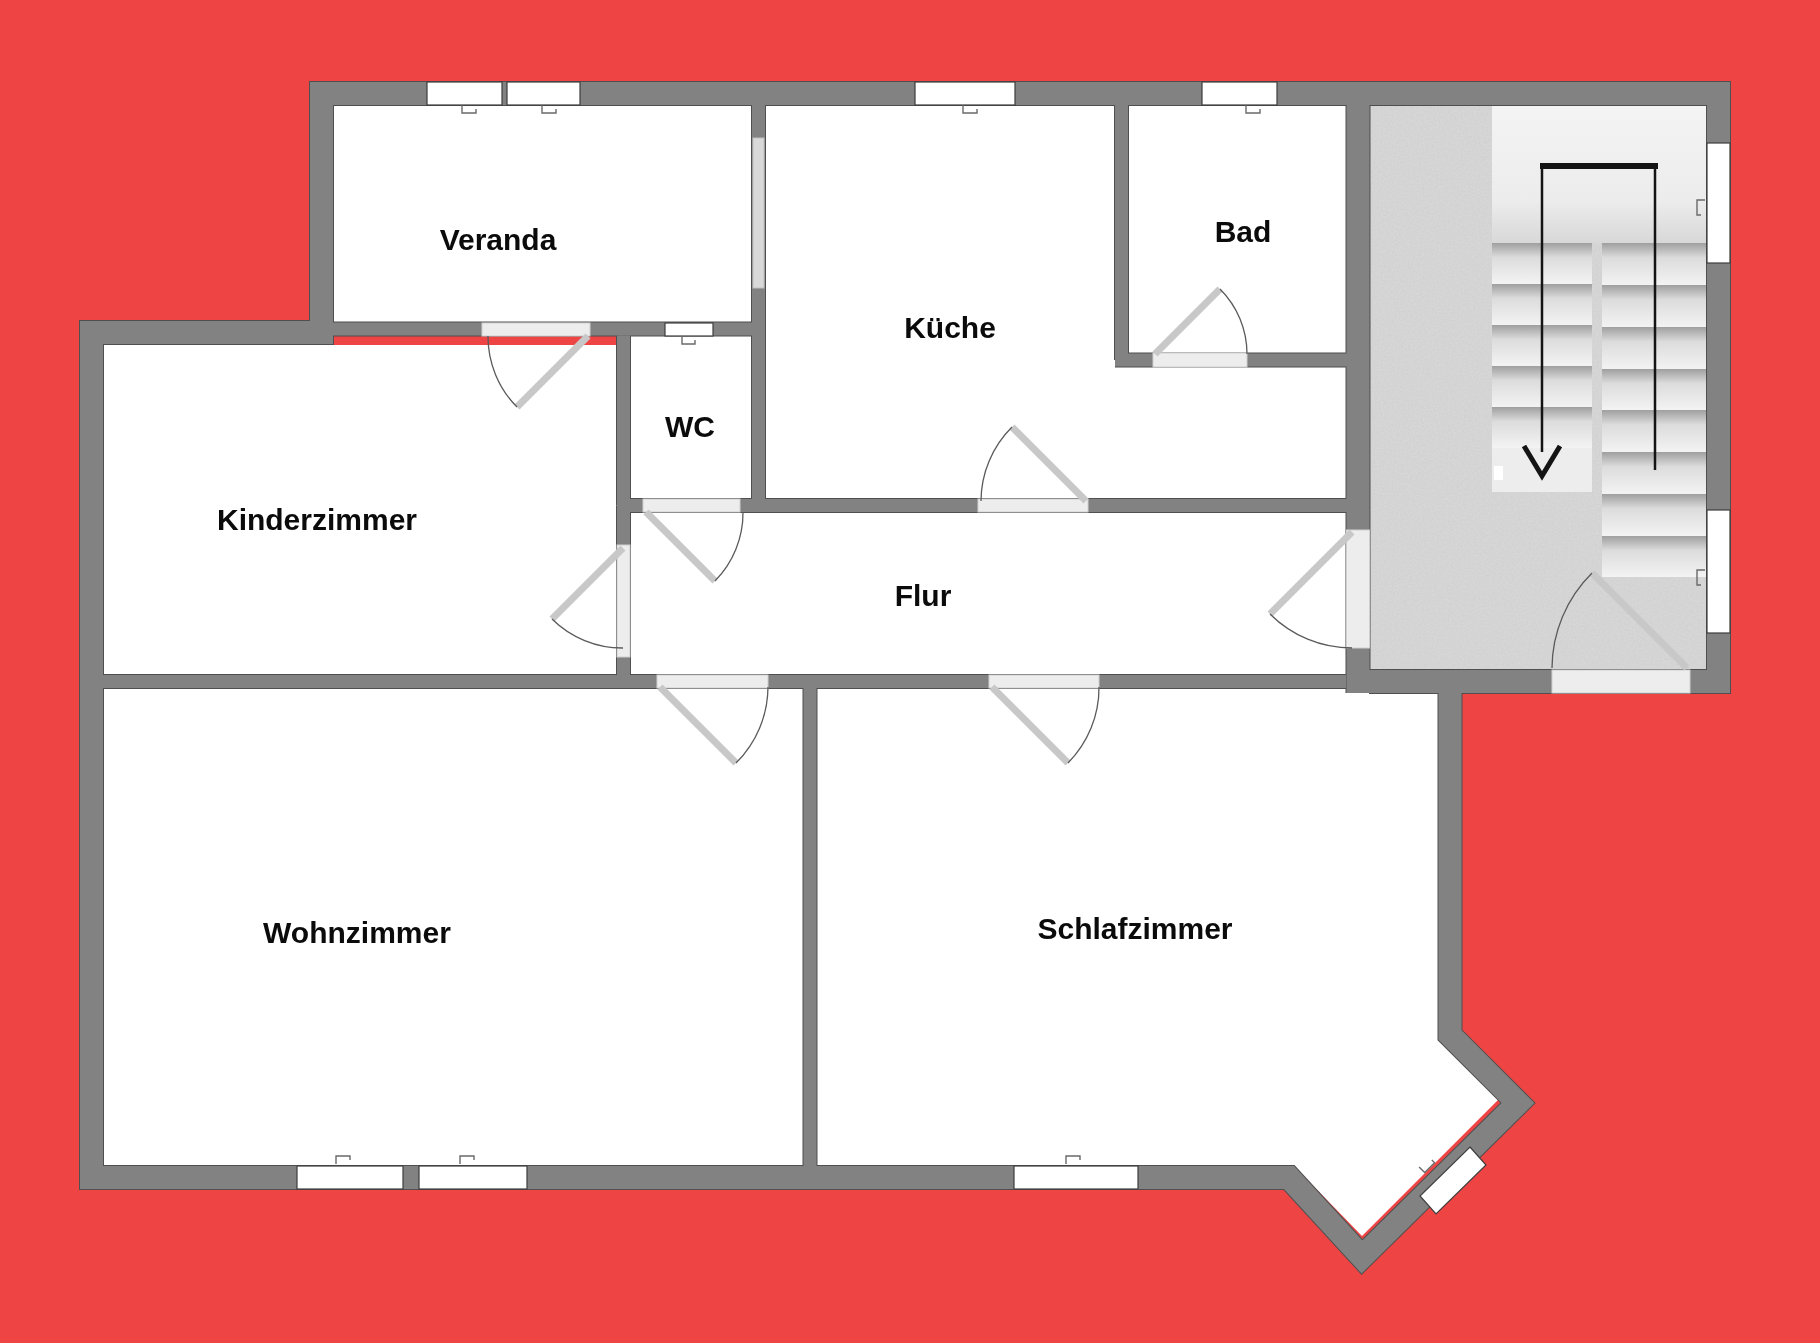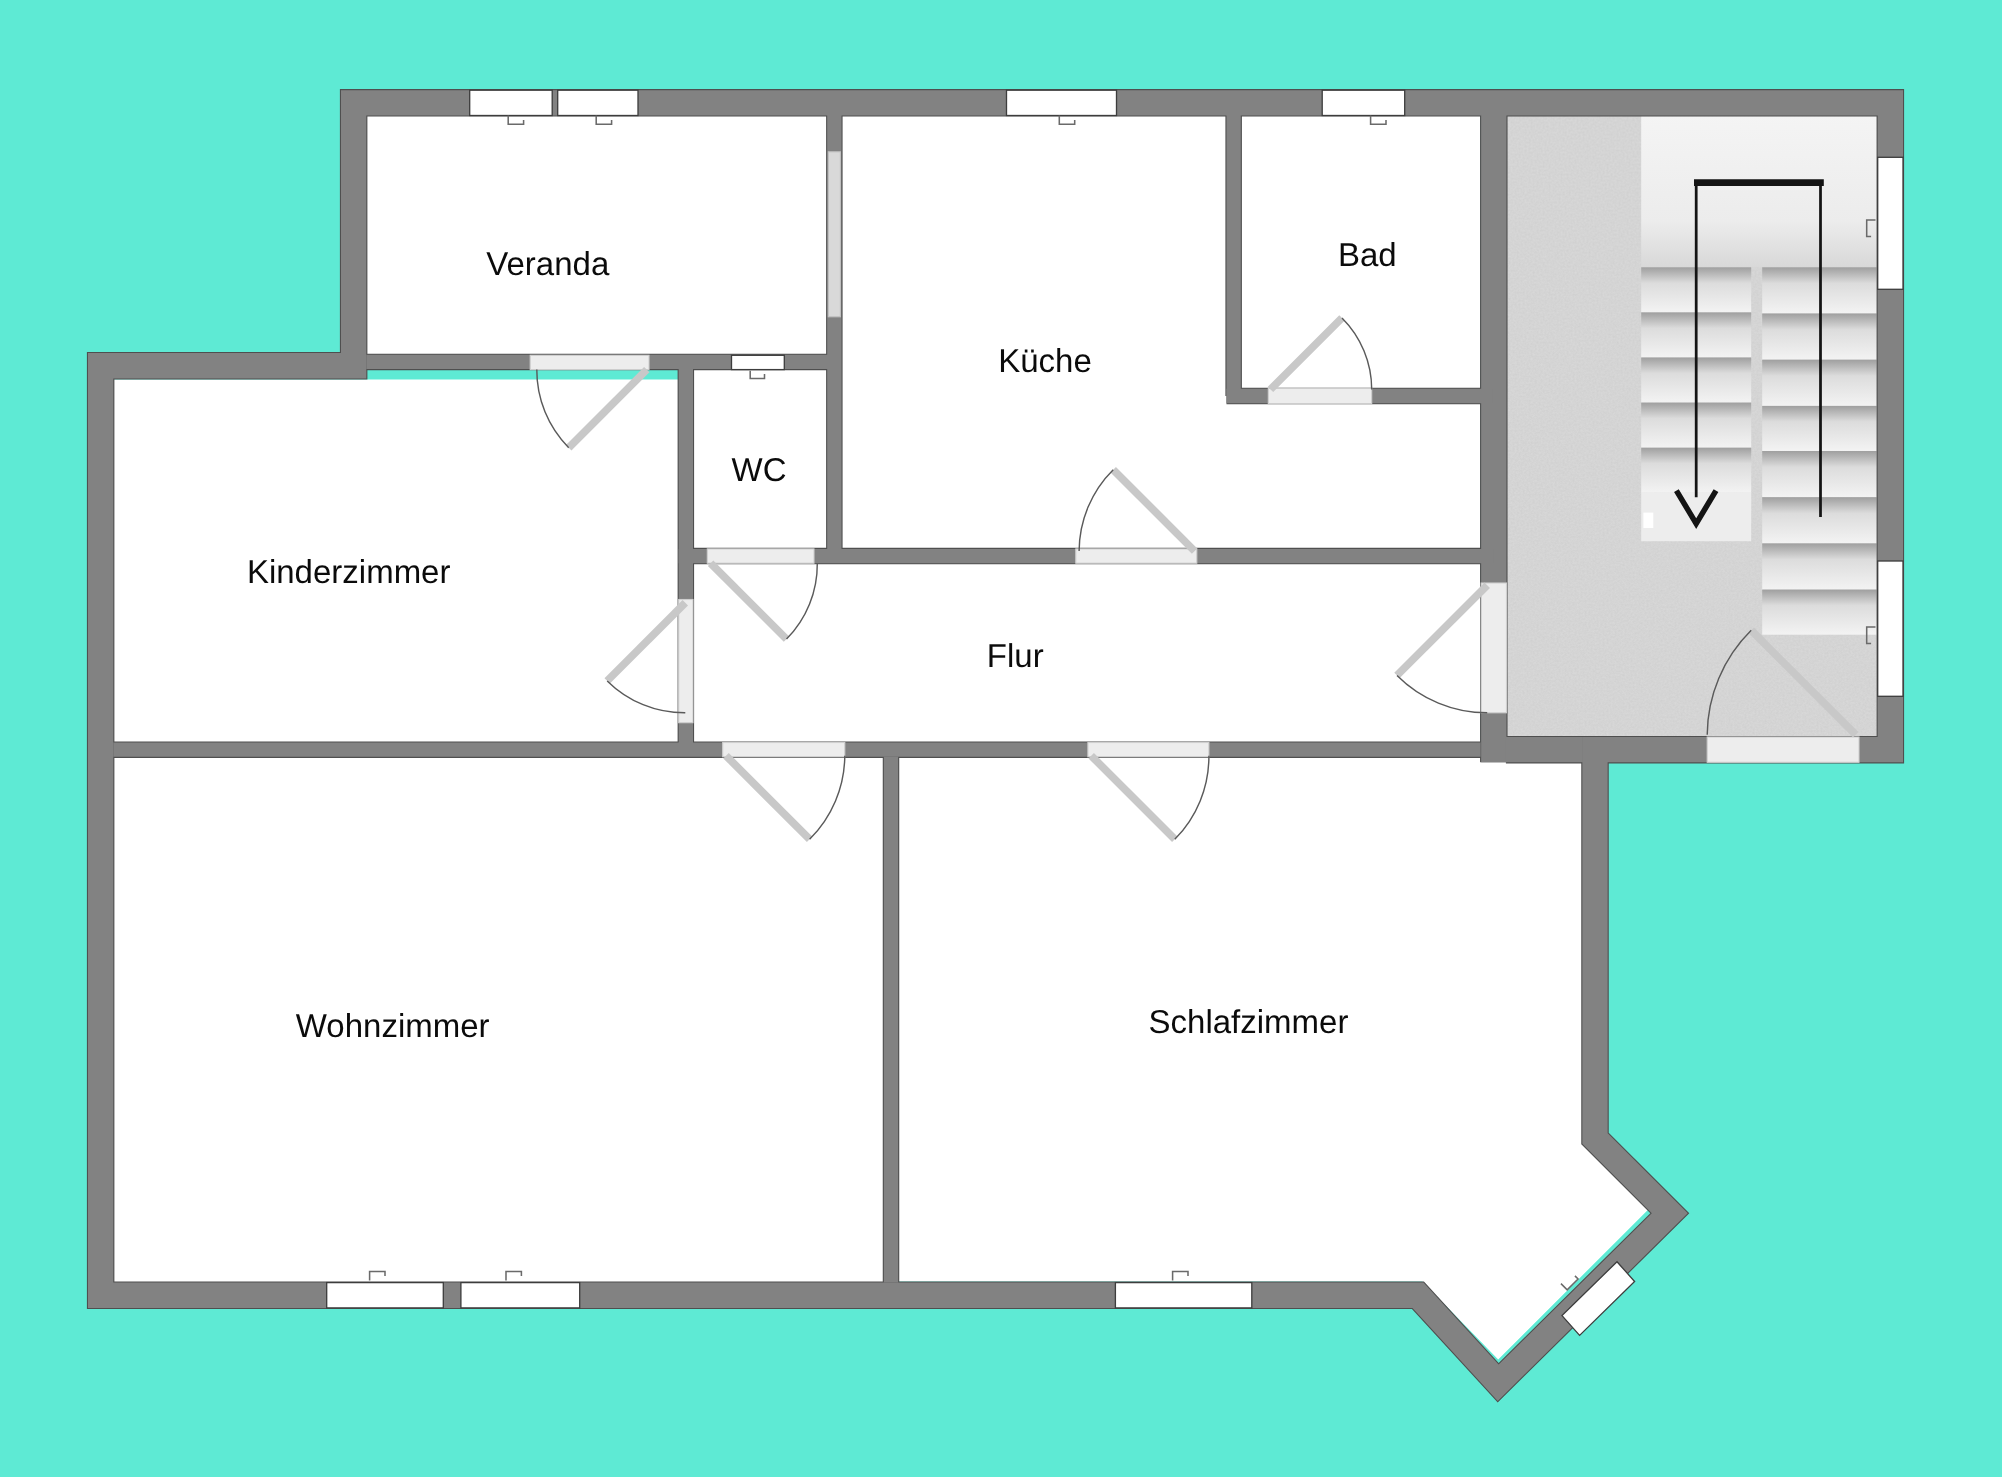--- a/index.html
+++ b/index.html
@@ -1,16 +1,16 @@
 <!DOCTYPE html>
 <html><head>
 <meta charset="utf-8">
 <style>
   html,body{margin:0;padding:0;background:#ffffff;}
-  .canvas{position:relative;width:1820px;height:1343px;background:#5eead4;overflow:hidden;}
+  .canvas{position:relative;width:1820px;height:1343px;background:#ef4444;overflow:hidden;font-weight:bold;}
   svg{position:absolute;left:0;top:0;}
   .room{fill:#ffffff;}
   .wd-out{stroke:#4f4f4f;stroke-width:25;fill:none;stroke-linejoin:miter;}
   .wd-in{stroke:#4f4f4f;stroke-width:15;fill:none;stroke-linejoin:miter;}
   .wm-out{stroke:#828282;stroke-width:23;fill:none;stroke-linejoin:miter;}
   .wm-in{stroke:#828282;stroke-width:13;fill:none;stroke-linejoin:miter;}
   .win{fill:#ffffff;stroke:#3d3d3d;stroke-width:1.2;}
   .thr{fill:#ededed;stroke:#cfcfcf;stroke-width:1;}
   .leaf{stroke:#c8c8c8;stroke-width:7;fill:none;stroke-linecap:butt;}
   .arc{fill:none;stroke:#5a5a5a;stroke-width:1.3;}

